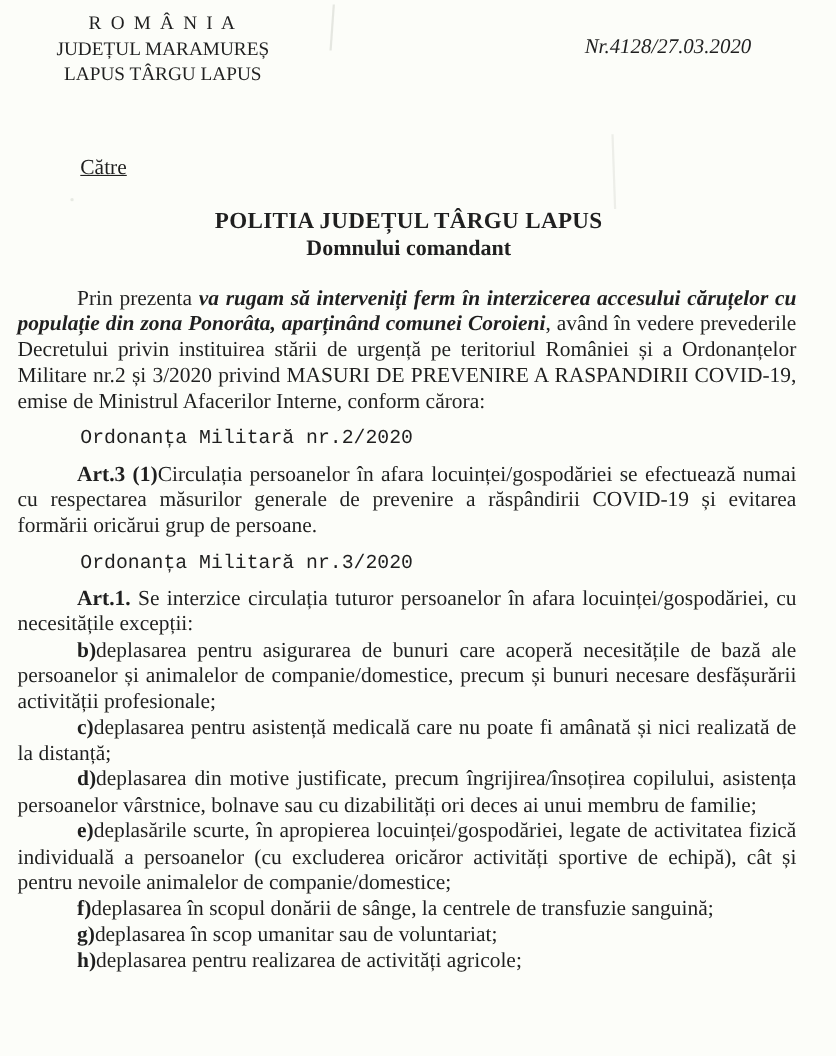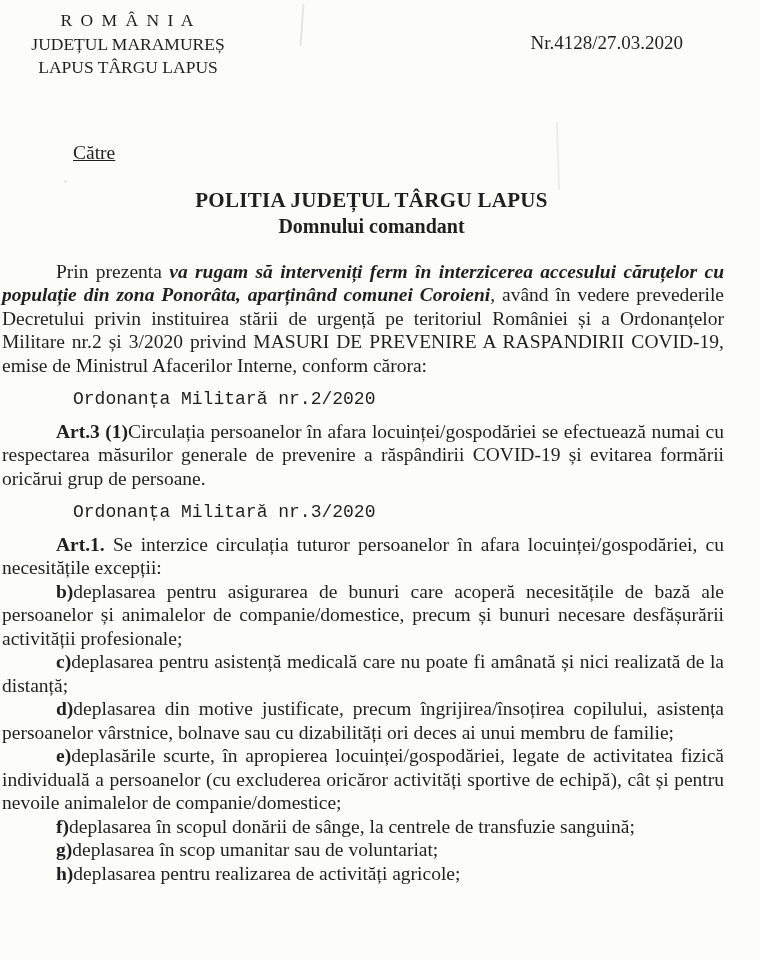--- a/index.html
+++ b/index.html
@@ -14,49 +14,50 @@
     width:760px; height:960px;
     background:#fcfdf9;
     overflow:hidden;
   }
   
   .artifact{ position:absolute; background:#c9cdc4; pointer-events:none; }
   .artifact.a1{ left:301px; top:4px; width:2px; height:42px; opacity:.45; transform:rotate(4deg); }
   .artifact.a2{ left:557px; top:122px; width:2px; height:68px; opacity:.3; transform:rotate(-2deg); }
   .artifact.a3{ left:64px; top:180px; width:3px; height:3px; border-radius:50%; opacity:.4; }
 
-  .letterhead{ display:flex; padding-top:9px; }
+  .letterhead{ display:flex; padding-top:9px;padding-left:20px; }
   .letterhead-left{
     margin-left:17px; width:222px;
     text-align:center;
     font-size:17.5px; line-height:23.5px;
     white-space:nowrap;
   }
   .lh-spaced{ letter-spacing:2px; }
   .reg-number{
     margin-left:auto; margin-right:77px; margin-top:23px;
     font-size:19px;
+    font-style:italic;
   }
 
   .salutation{
     margin-top:62px; margin-left:73px;
     font-size:19.5px;
     text-decoration:underline;
   }
 
   .addressee{
     margin:23px 36px 0 19px;
     text-align:center;
     font-weight:bold;
   }
   .addressee-name{ font-size:21px; line-height:26px; letter-spacing:.3px; }
   .addressee-title{ font-size:20px; line-height:26px; }
 
   .body-par{
-    margin:0 36px 0 2px;
+    margin:0 36px 0 16px;
     font-size:19.5px; line-height:23.5px;
     text-align:justify;
     text-indent:54px;
   }
   .intro{ margin-top:21px; }
   .ord-title{
     margin:11px 36px 0 19px;
     font-size:18px; line-height:23.5px;
     text-indent:54px;
     font-family:Liberation Mono, monospace;

